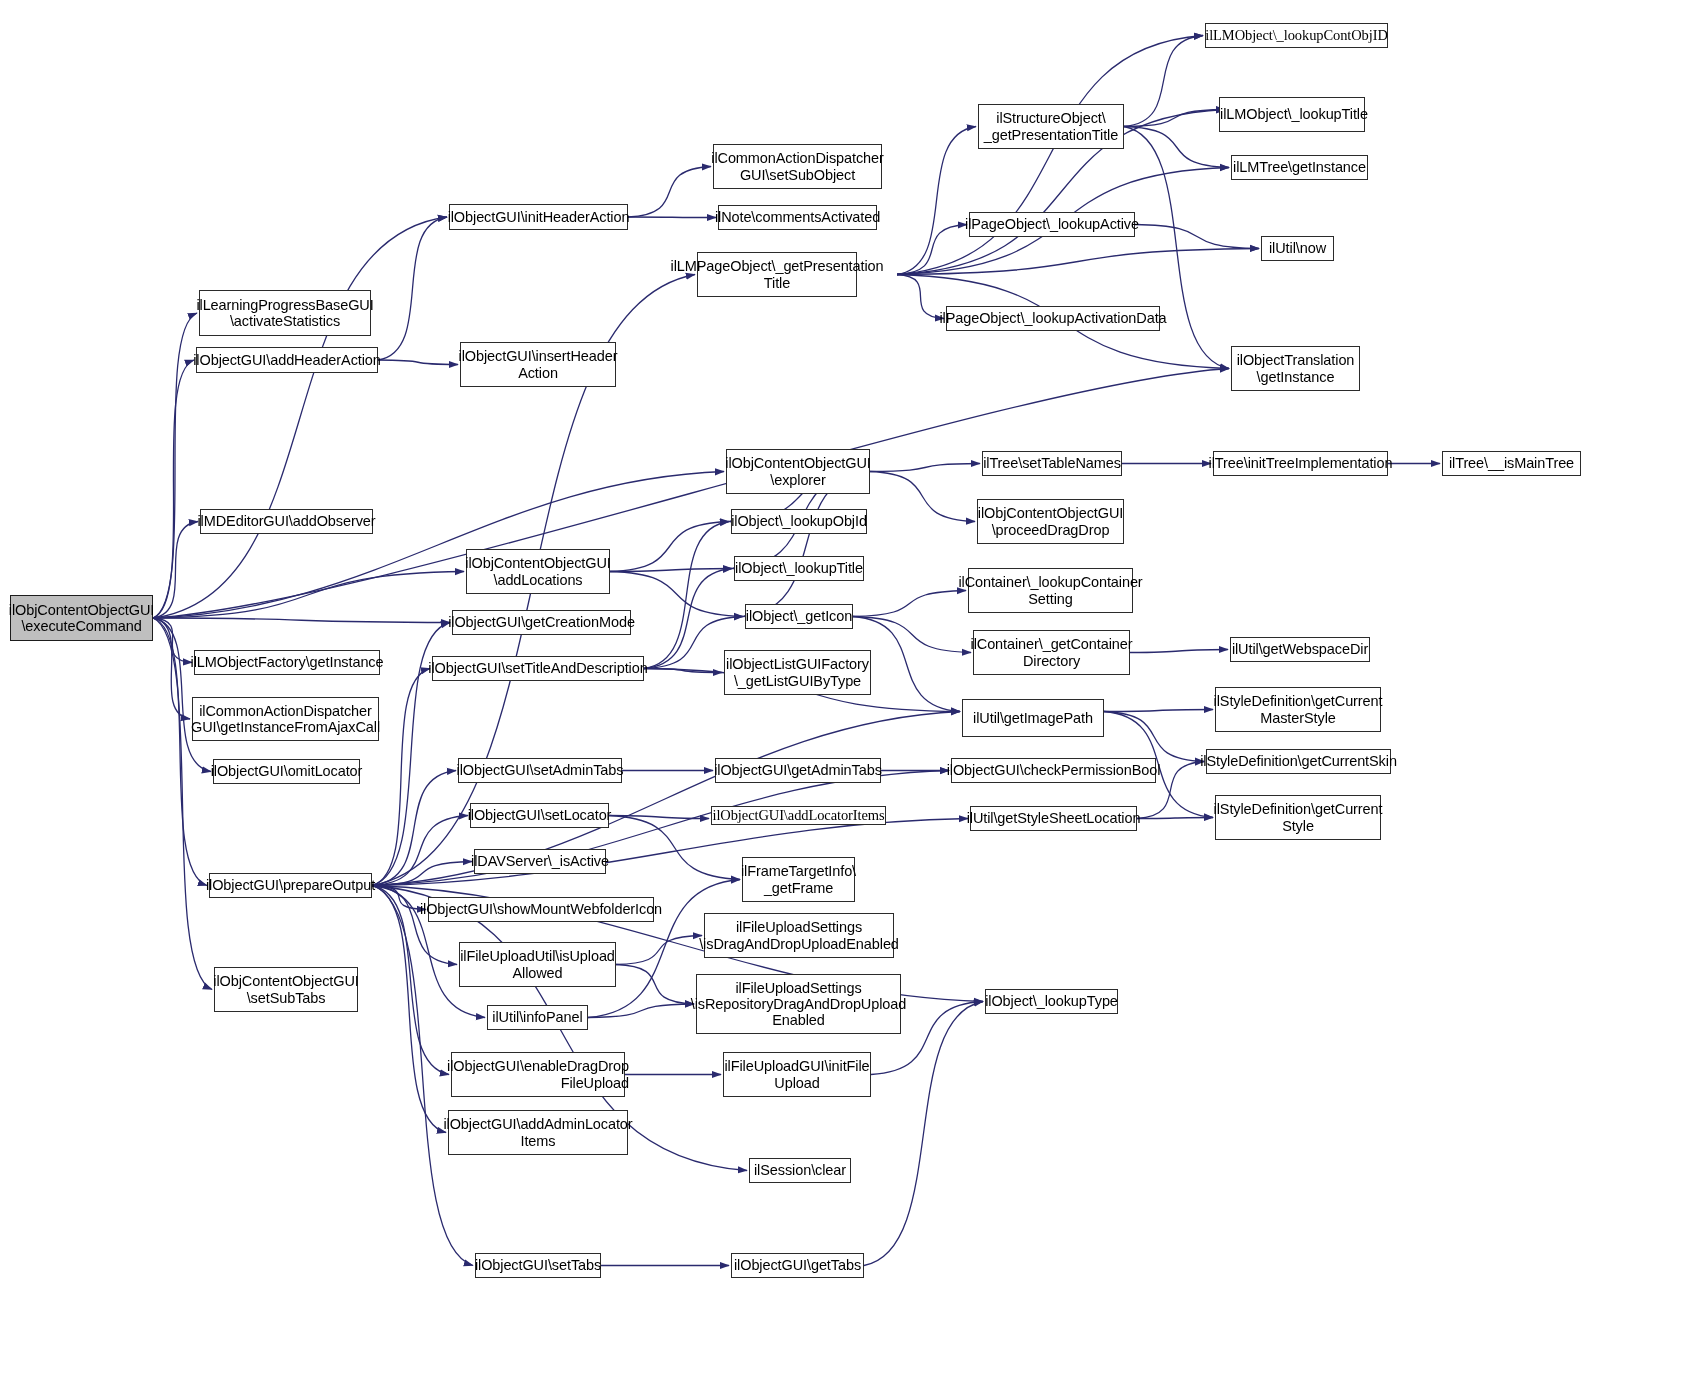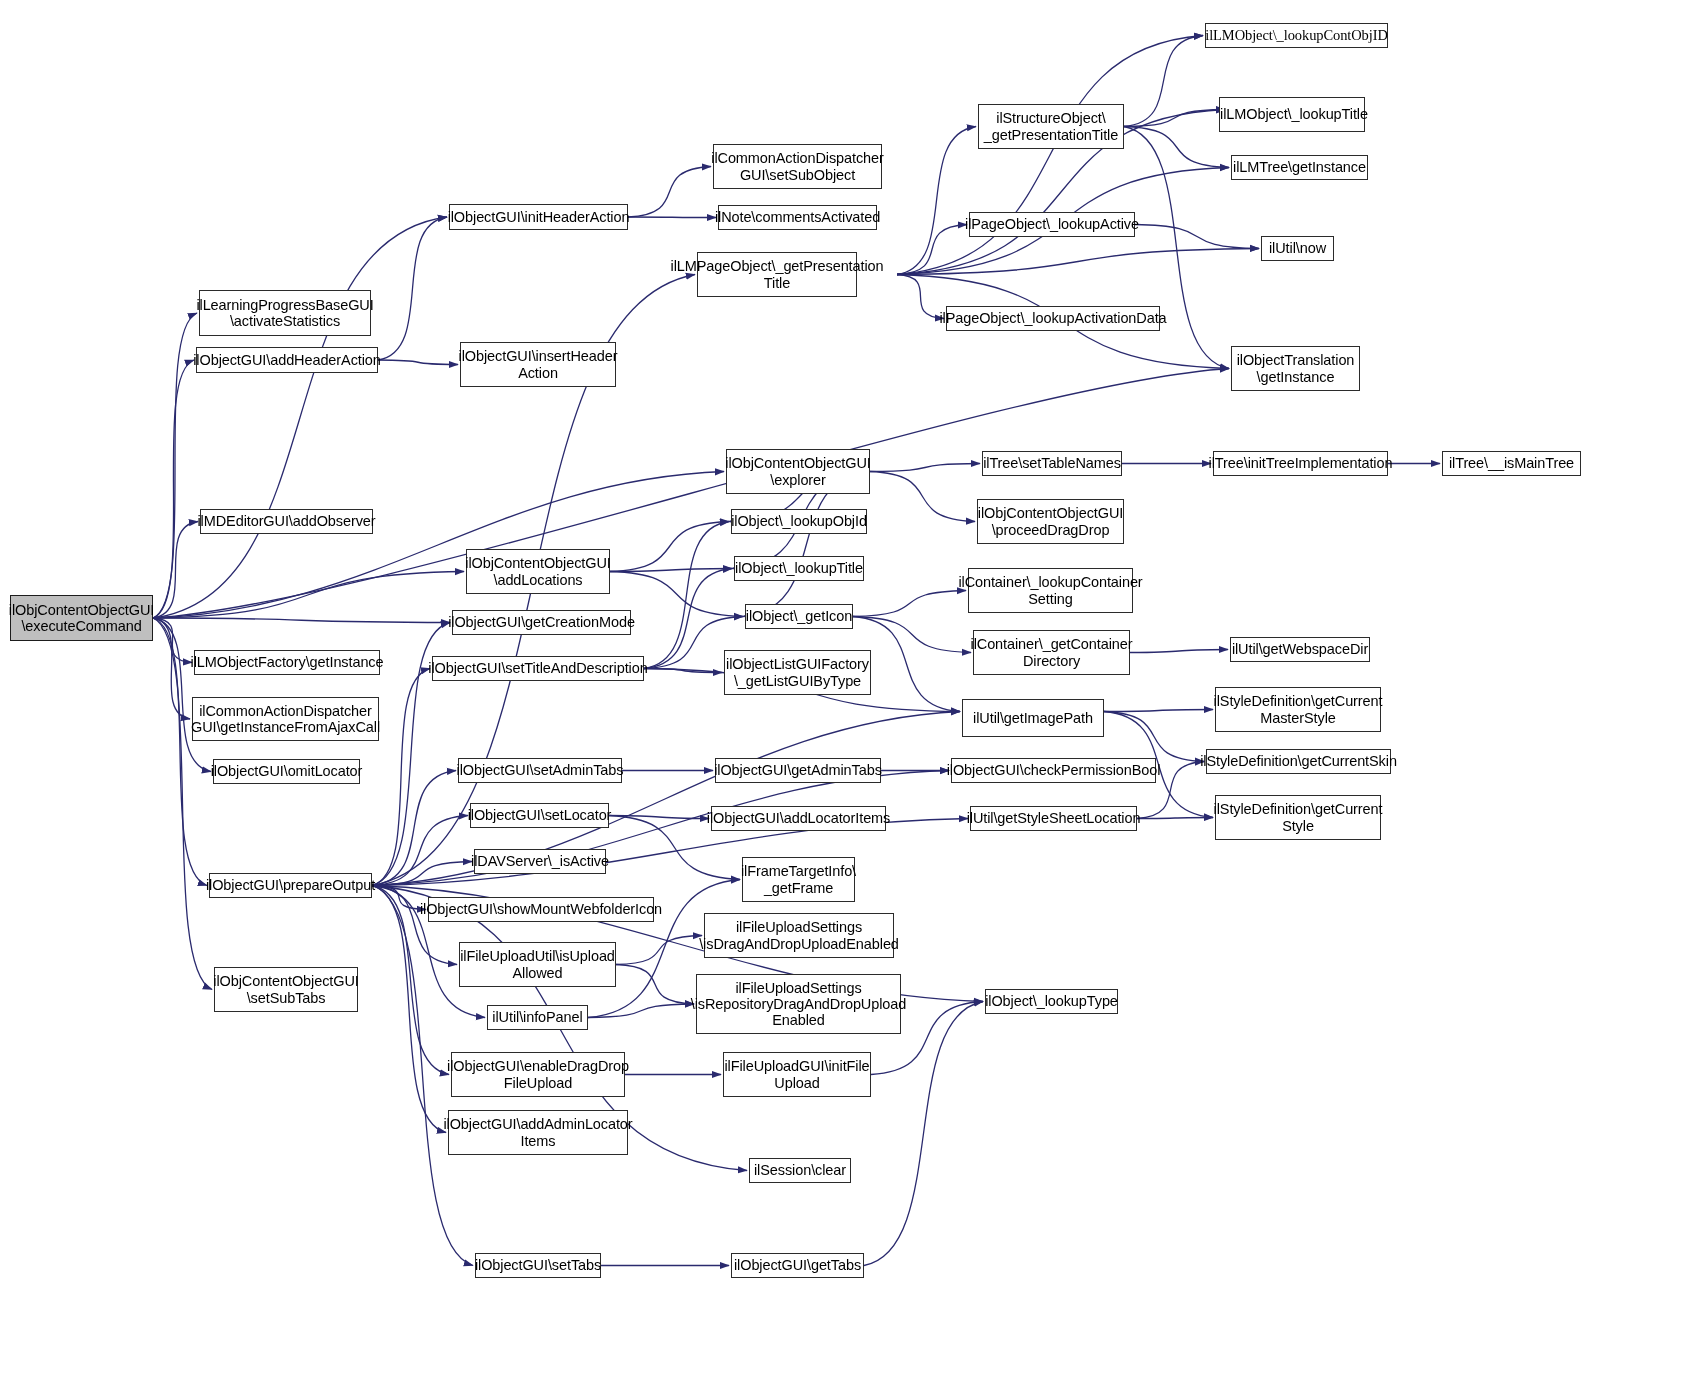--- a/index.html
+++ b/index.html
@@ -157,39 +157,39 @@
 \addLocations</div>
       <div class="node" style="left: 452px; top: 610px; width: 179px; height: 25px;">ilObjectGUI\getCreationMode</div>
       <div class="node" style="left: 432px; top: 656px; width: 212px; height: 25px;">ilObjectGUI\setTitleAndDescription</div>
       <div class="node" style="left: 458px; top: 758px; width: 164px; height: 25px;">ilObjectGUI\setAdminTabs</div>
       <div class="node" style="left: 470px; top: 803px; width: 139px; height: 25px;">ilObjectGUI\setLocator</div>
       <div class="node" style="left: 474px; top: 849px; width: 132px; height: 25px;">ilDAVServer\_isActive</div>
       <div class="node" style="left: 428px; top: 897px; width: 226px; height: 25px;">ilObjectGUI\showMountWebfolderIcon</div>
       <div class="node" style="left: 459px; top: 942px; width: 157px; height: 45px;">ilFileUploadUtil\isUpload
 Allowed</div>
       <div class="node" style="left: 487px; top: 1005px; width: 101px; height: 25px;">ilUtil\infoPanel</div>
-      <div class="node" style="left: 451px; top: 1052px; width: 174px; height: 45px;">ilObjectGUI\enableDragDrop
+      <div class="node" style="left: 451px; top: 1052px; width: 174px; height: 45px; text-align: right;">ilObjectGUI\enableDragDrop
 FileUpload</div>
       <div class="node" style="left: 448px; top: 1110px; width: 180px; height: 45px;">ilObjectGUI\addAdminLocator
 Items</div>
       <div class="node" style="left: 475px; top: 1253px; width: 126px; height: 25px;">ilObjectGUI\setTabs</div>
       <div class="node" style="left: 713px; top: 144px; width: 169px; height: 45px;">ilCommonActionDispatcher
 GUI\setSubObject</div>
       <div class="node" style="left: 718px; top: 205px; width: 159px; height: 25px;">ilNote\commentsActivated</div>
       <div class="node" style="left: 697px; top: 252px; width: 160px; height: 45px;">ilLMPageObject\_getPresentation
 Title</div>
       <div class="node" style="left: 726px; top: 449px; width: 144px; height: 45px;">ilObjContentObjectGUI
 \explorer</div>
       <div class="node" style="left: 731px; top: 509px; width: 136px; height: 25px;">ilObject\_lookupObjId</div>
       <div class="node" style="left: 734px; top: 556px; width: 130px; height: 25px;">ilObject\_lookupTitle</div>
       <div class="node" style="left: 745px; top: 604px; width: 108px; height: 25px;">ilObject\_getIcon</div>
       <div class="node" style="left: 724px; top: 650px; width: 147px; height: 45px;">ilObjectListGUIFactory
 \_getListGUIByType</div>
       <div class="node" style="left: 715px; top: 758px; width: 166px; height: 25px;">ilObjectGUI\getAdminTabs</div>
-      <div class="node" style="left: 711px; top: 806px; width: 175px; height: 25px;">ilObjectGUI\addLocatorItems</div>
+      <div class="node" style="left: 711px; top: 806px; width: 175px; height: 19px; font-family: Liberation Serif, serif;">ilObjectGUI\addLocatorItems</div>
       <div class="node" style="left: 742px; top: 857px; width: 113px; height: 45px;">ilFrameTargetInfo\
 _getFrame</div>
       <div class="node" style="left: 704px; top: 913px; width: 190px; height: 45px;">ilFileUploadSettings
 \isDragAndDropUploadEnabled</div>
       <div class="node" style="left: 696px; top: 974px; width: 205px; height: 60px;">ilFileUploadSettings
 \isRepositoryDragAndDropUpload
 Enabled</div>
       <div class="node" style="left: 723px; top: 1052px; width: 148px; height: 45px;">ilFileUploadGUI\initFile
 Upload</div>
       <div class="node" style="left: 749px; top: 1158px; width: 102px; height: 25px;">ilSession\clear</div>

